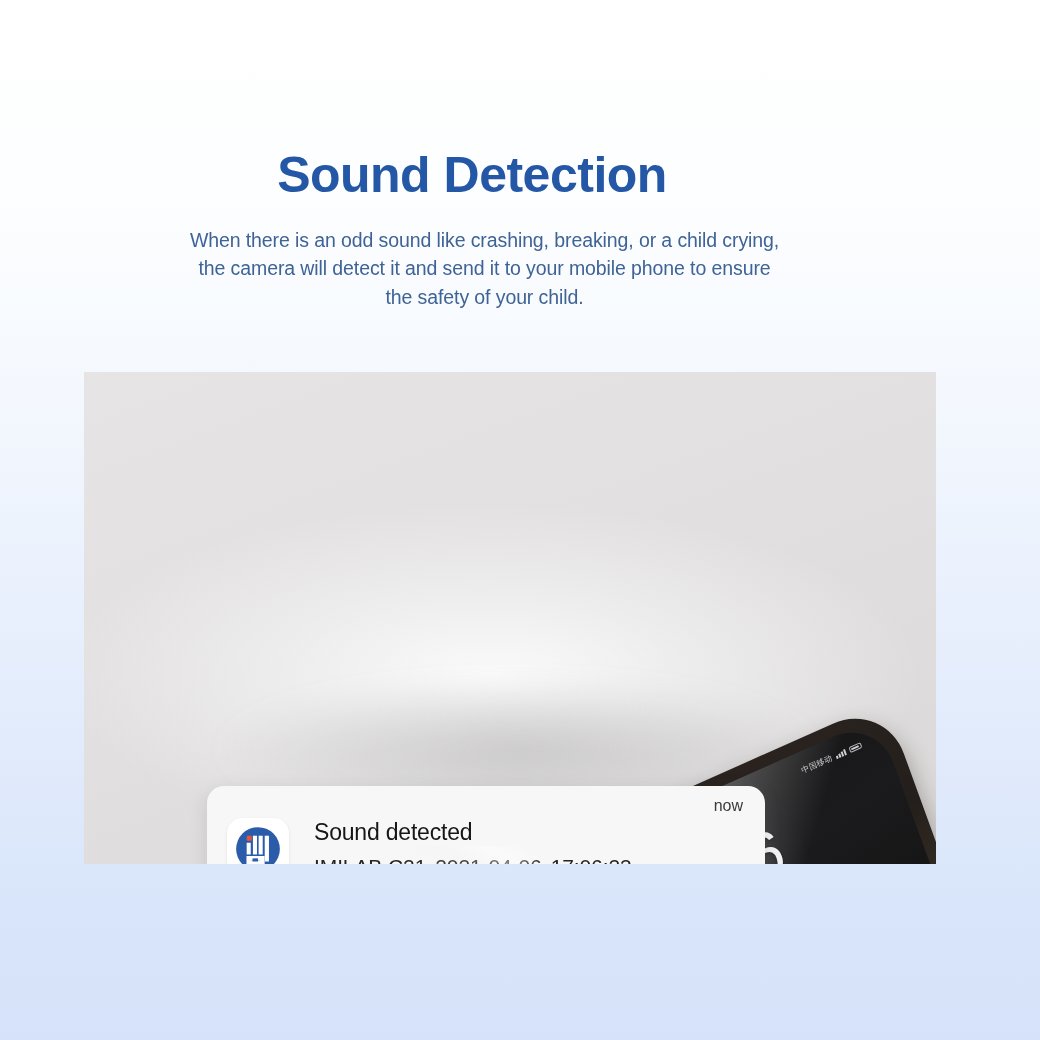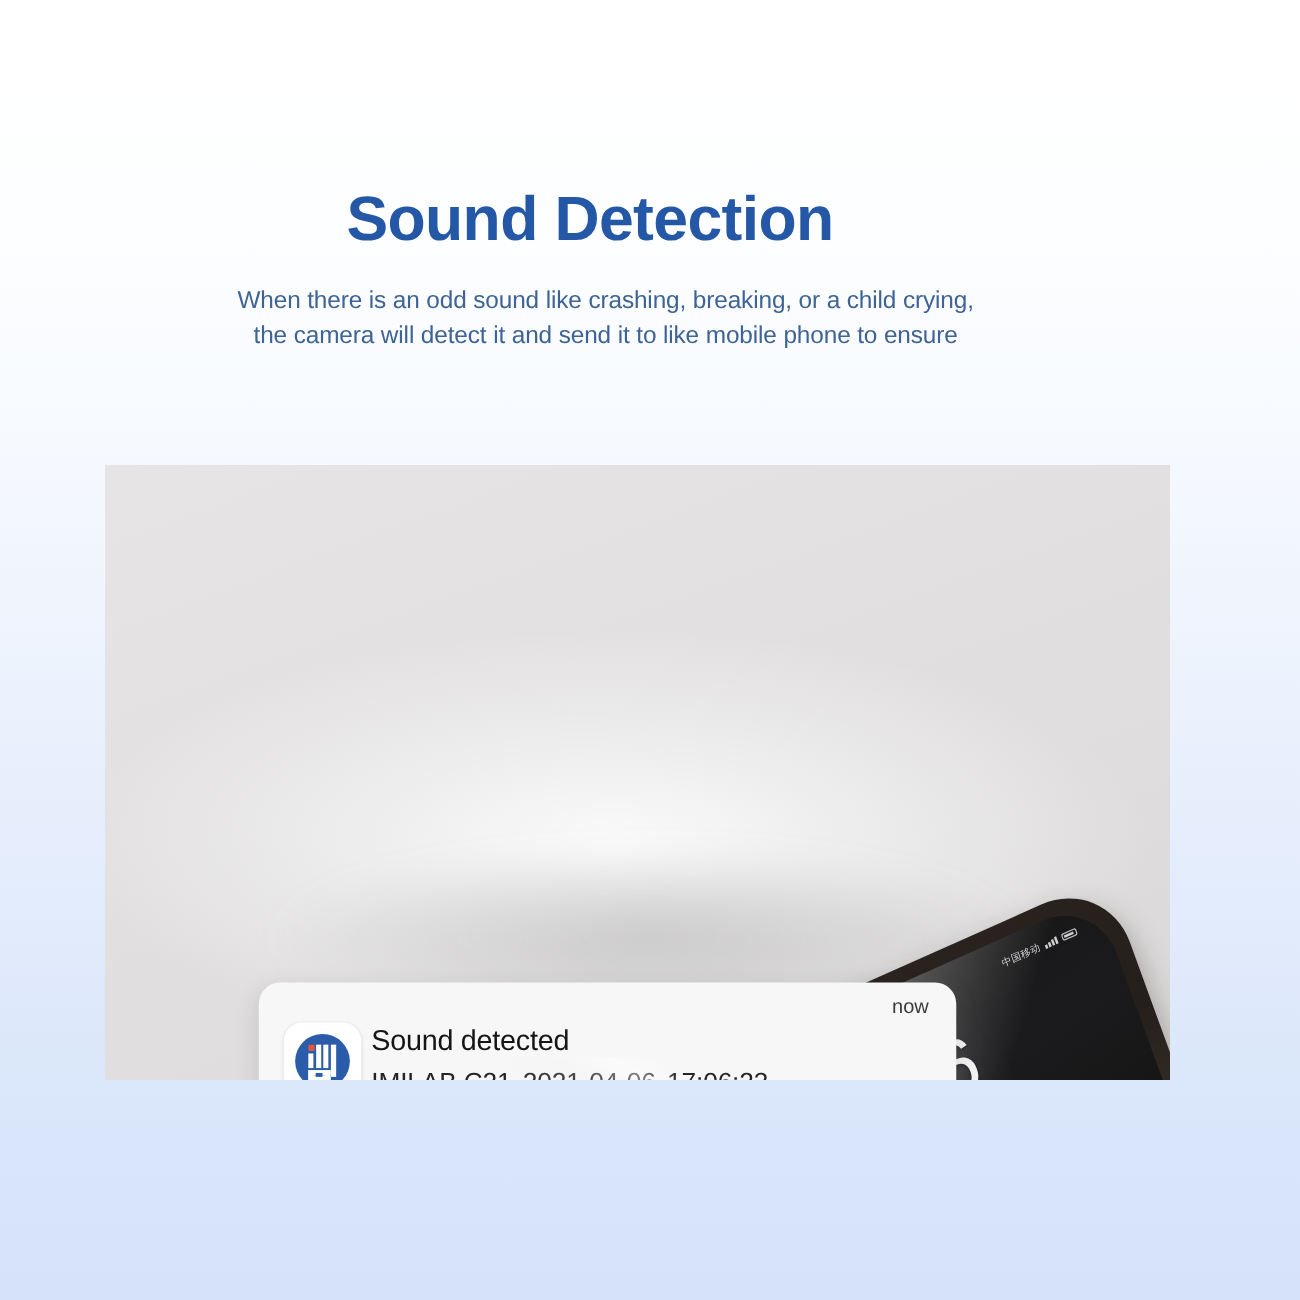--- a/index.html
+++ b/index.html
@@ -214,21 +214,21 @@
 
   #app-icon-tile {
     width:62px; height:62px;
     border-radius:15px;
     background:#ffffff;
     flex:none;
     display:flex; align-items:center; justify-content:center;
     box-shadow:0 1px 3px rgba(0,0,0,0.10);
   }
 
-  #notif-text { margin-left:8px; flex:1; min-width:0; }
+  #notif-text { margin-left:25px; flex:1; min-width:0; }
   #notif-title {
     font-size:23px; color:#161616; font-weight:400;
     letter-spacing:-0.2px; line-height:1.2;
   }
   #notif-body {
     margin-top:7px;
     font-size:21px; color:#252525; font-weight:400;
     letter-spacing:-0.1px; line-height:1.2;
     white-space:nowrap;
   }
@@ -254,21 +254,22 @@
 </style>
 </head>
 <body>
 
 <div id="page">
 
   <div id="header">
     <h1 id="title">Sound Detection</h1>
     <div id="subtitle">
       <span class="ln">When there is an odd sound like crashing, breaking, or a child crying,</span>
-      <span class="ln">the camera will detect it and send it to like mobile phone to ensure</span>
+      <span class="ln">the camera will detect it and send it to your mobile phone to ensure</span>
+      <span class="ln">the safety of your child.</span>
     </div>
   </div>
 
   <div id="photo-panel">
     <div class="floor-glow"></div>
     <div class="floor-shadow"></div>
 
     <div id="phone-wrap">
 
       <div id="phone">

